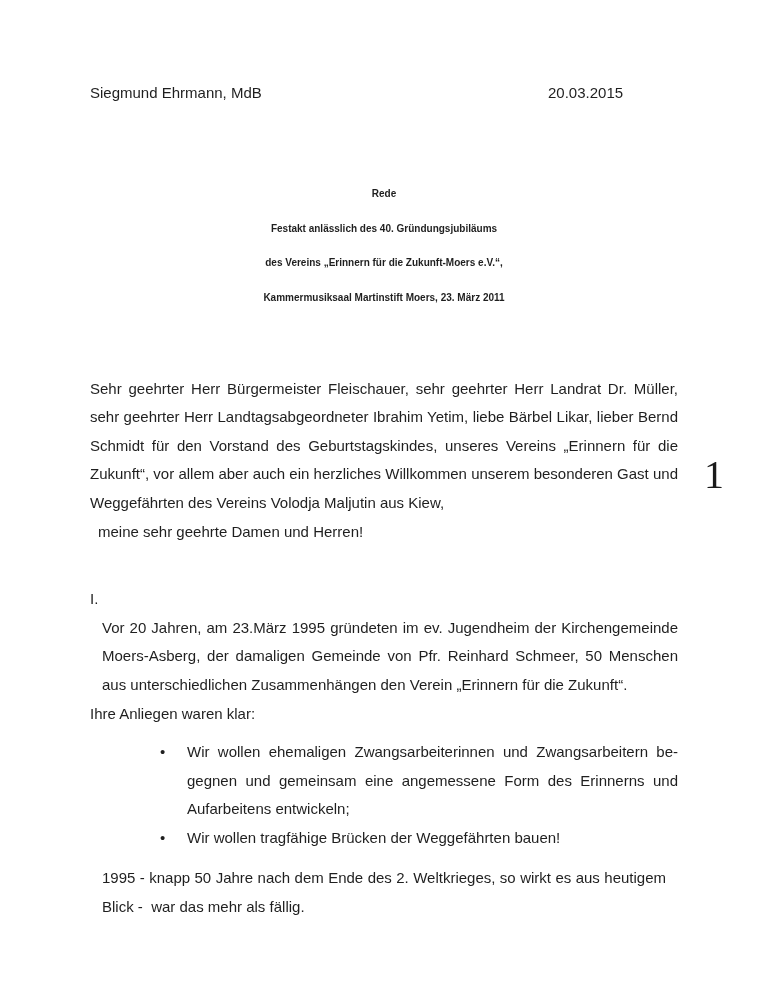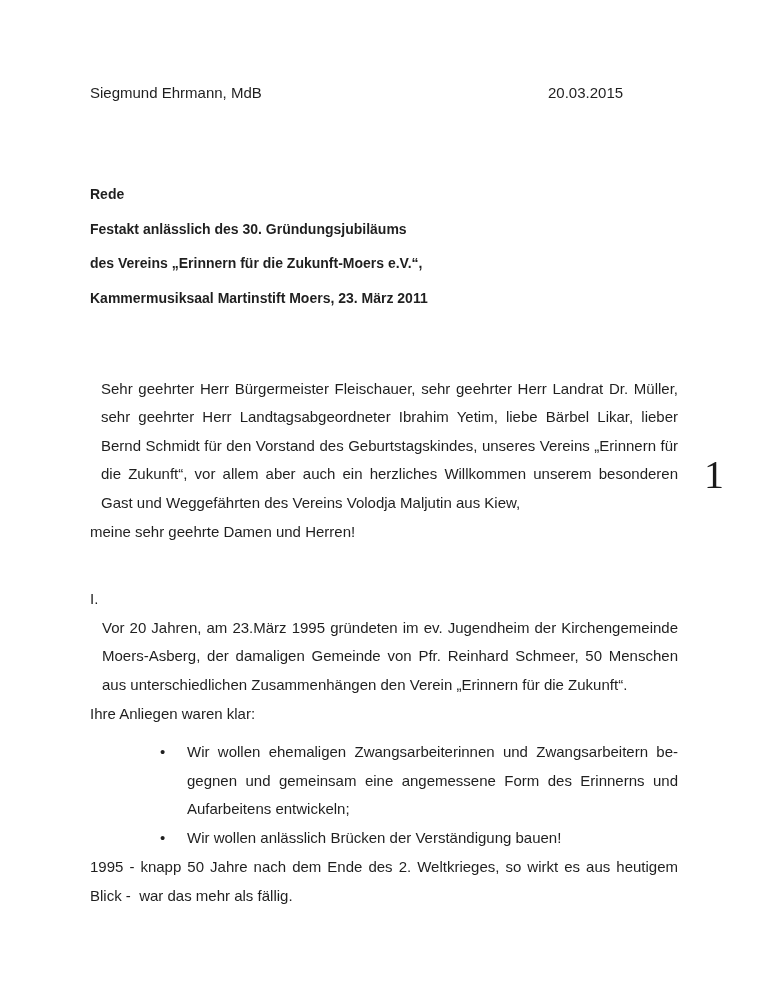--- a/index.html
+++ b/index.html
@@ -27,53 +27,54 @@
   .doc-header .date {
     position: absolute;
     left: 458px;
     top: 0;
   }
   .title-block {
     position: absolute;
     top: 177px;
     left: 90px;
     width: 588px;
+    text-align: center;
     font-weight: bold;
-    font-size: 14px;
+    font-size: 10px;
   }
   .title-line { line-height: 34.5px; }
   .body-text {
     position: absolute;
     top: 375px;
     left: 90px;
     width: 588px;
     font-size: 15px;
     line-height: 28.4px;
     text-align: justify;
   }
-  p.salutation { margin: 0 0 1px 11px; }
-  p.greeting   { margin: 0 0 39px 0; }
+  p.salutation { margin: 0 0 1px 0; }
+  p.greeting   { margin: 0 0 39px 8px; }
   p.section    { margin: 0; }
   p.founding   { margin: 0 0 1px 12px; }
   p.anliegen   { margin: 0 0 10px 0; }
   ul.bullet-list {
     list-style: none;
     margin: 0 0 1px 0;
     padding: 0 0 0 97px;
   }
   ul.bullet-list li {
     position: relative;
     text-align: justify;
   }
   .bullet-dot {
     position: absolute;
     left: -27px;
     top: 0;
   }
-  p.closing { margin: 0; white-space: pre-wrap; }
+  p.closing { margin: 12px; white-space: pre-wrap; }
   .page-number {
     position: absolute;
     left: 704px;
     top: 455px;
     font-family: "Liberation Serif", "DejaVu Serif", serif;
     font-size: 40px;
     line-height: 1;
     color: #1a1a1a;
   }
 </style>
@@ -82,39 +83,39 @@
 
 <div class="page">
 
   <div class="doc-header">
     <span class="author">Siegmund Ehrmann, MdB</span>
     <span class="date">20.03.2015</span>
   </div>
 
   <div class="title-block">
     <div class="title-line">Rede</div>
-    <div class="title-line">Festakt anlässlich des 30. Gründungsjubiläums</div>
+    <div class="title-line">Festakt anlässlich des 40. Gründungsjubiläums</div>
     <div class="title-line">des Vereins „Erinnern für die Zukunft-Moers e.V.“,</div>
     <div class="title-line">Kammermusiksaal Martinstift Moers, 23. März 2011</div>
   </div>
 
   <div class="body-text">
     <p class="salutation">Sehr geehrter Herr Bürgermeister Fleischauer, sehr geehrter Herr Landrat Dr. Müller, sehr geehrter Herr Landtagsabgeordneter Ibrahim Yetim, liebe Bärbel Likar, lieber Bernd Schmidt für den Vorstand des Geburtstagskindes, unseres Vereins „Erinnern für die Zukunft“, vor allem aber auch ein herzliches Willkommen unserem besonderen Gast und Weggefährten des Vereins Volodja Maljutin aus Kiew,</p>
     <p class="greeting">meine sehr geehrte Damen und Herren!</p>
     <p class="section">I.</p>
     <p class="founding">Vor 20 Jahren, am 23.März 1995 gründeten im ev. Jugendheim der Kirchengemeinde Moers-Asberg, der damaligen Gemeinde von Pfr. Reinhard Schmeer, 50 Menschen aus unterschiedlichen Zusammenhängen den Verein „Erinnern für die Zukunft“.</p>
     <p class="anliegen">Ihre Anliegen waren klar:</p>
     <ul class="bullet-list">
       <li>
         <span class="bullet-dot">•</span>
         <span class="li-text">Wir wollen ehemaligen Zwangsarbeiterinnen und Zwangsarbeitern be­gegnen und gemeinsam eine angemessene Form des Erinnerns und Aufarbeitens entwickeln;</span>
       </li>
       <li>
         <span class="bullet-dot">•</span>
-        <span class="li-text">Wir wollen anlässlich Brücken der Verständigung bauen!</span>
+        <span class="li-text">Wir wollen tragfähige Brücken der Weggefährten bauen!</span>
       </li>
     </ul>
     <p class="closing">1995 - knapp 50 Jahre nach dem Ende des 2. Weltkrieges, so wirkt es aus heutigem Blick -  war das mehr als fällig.</p>
   </div>
 
   <div class="page-number">1</div>
 
 </div>
 
 </body></html>

